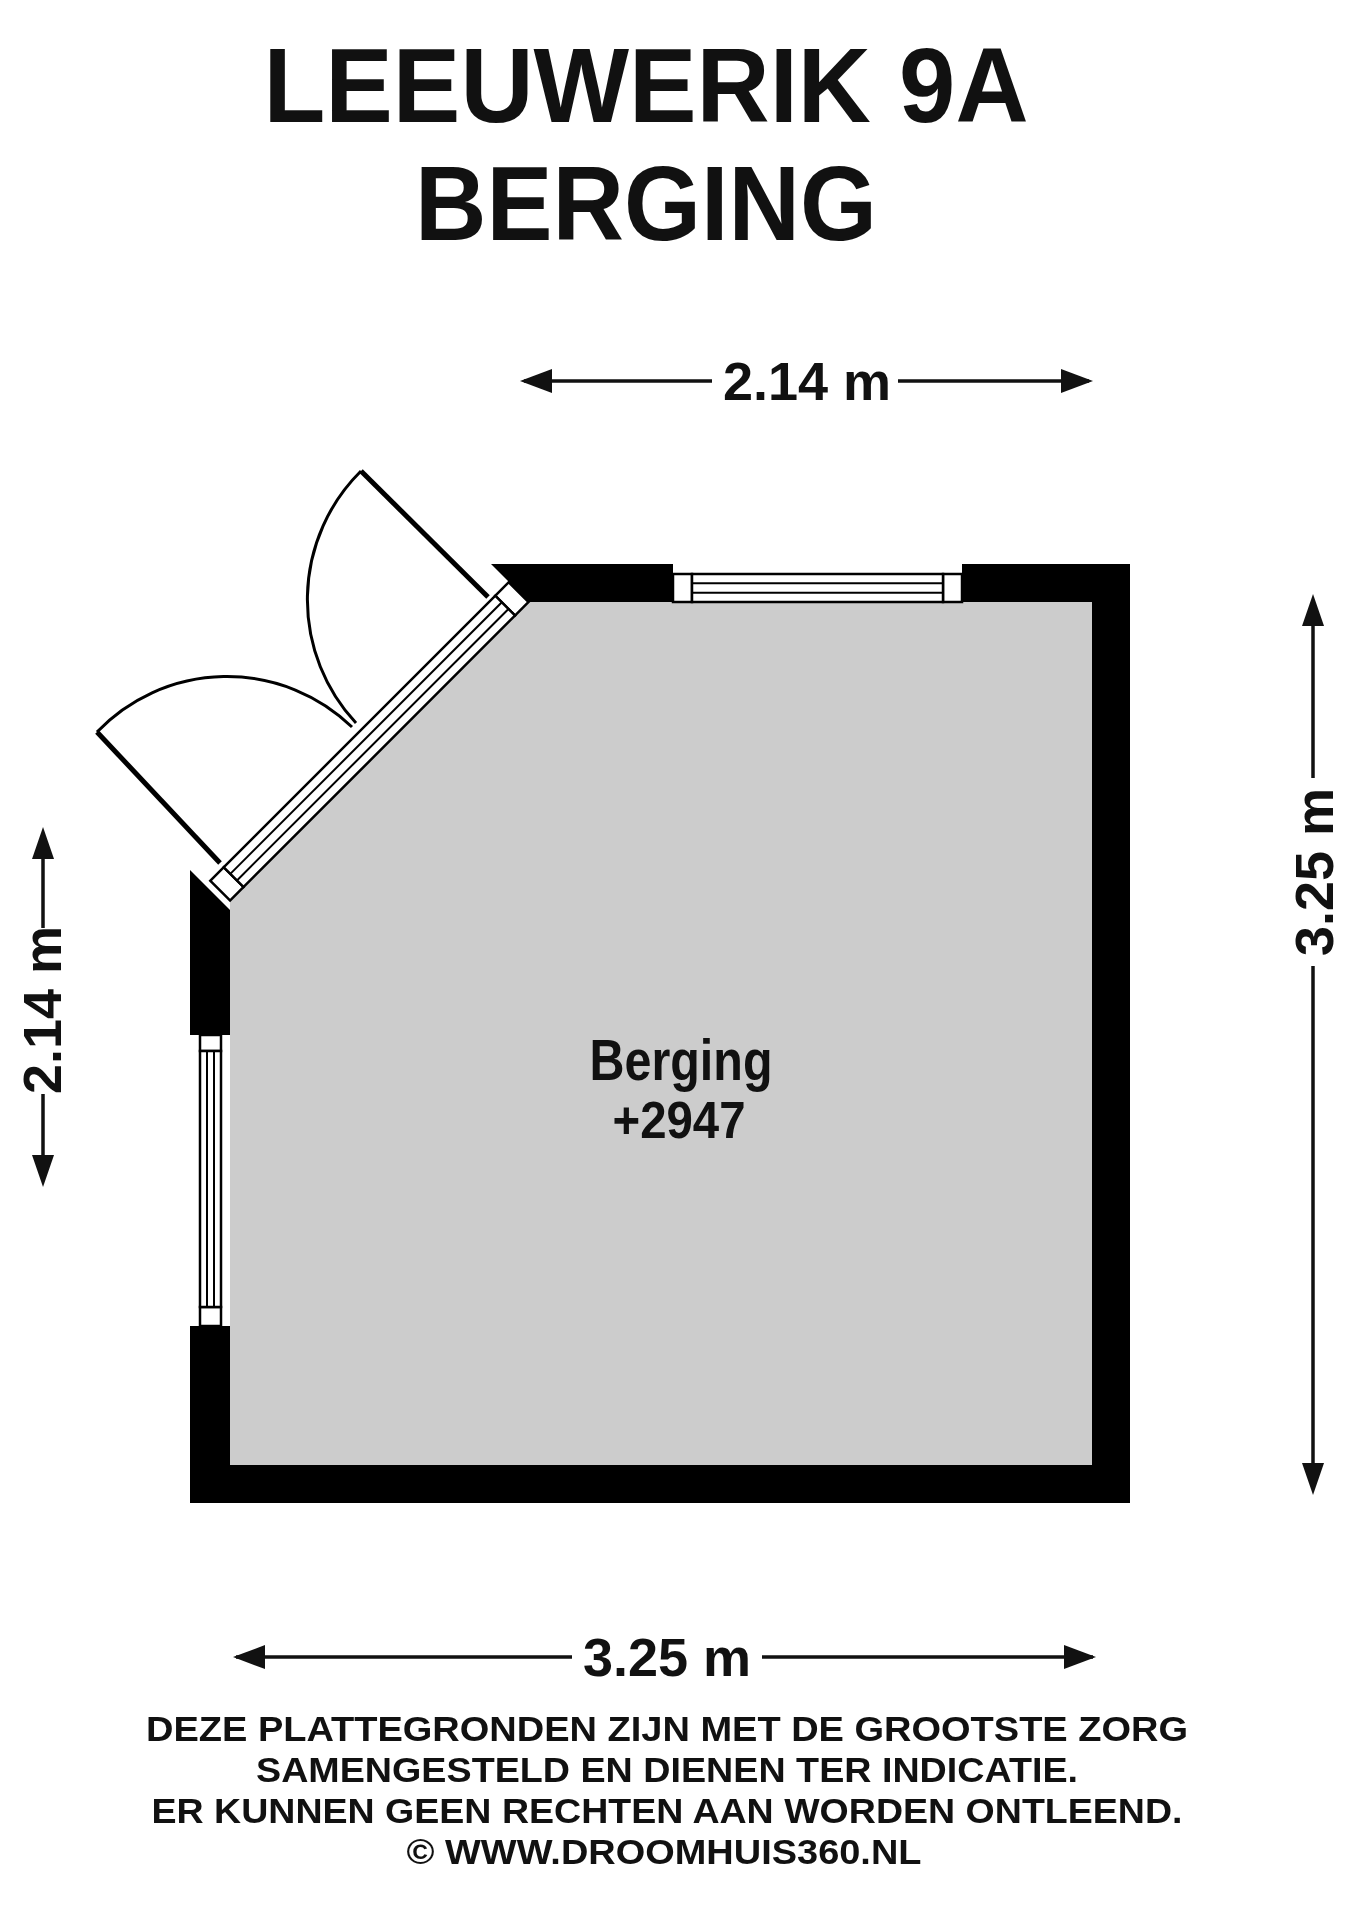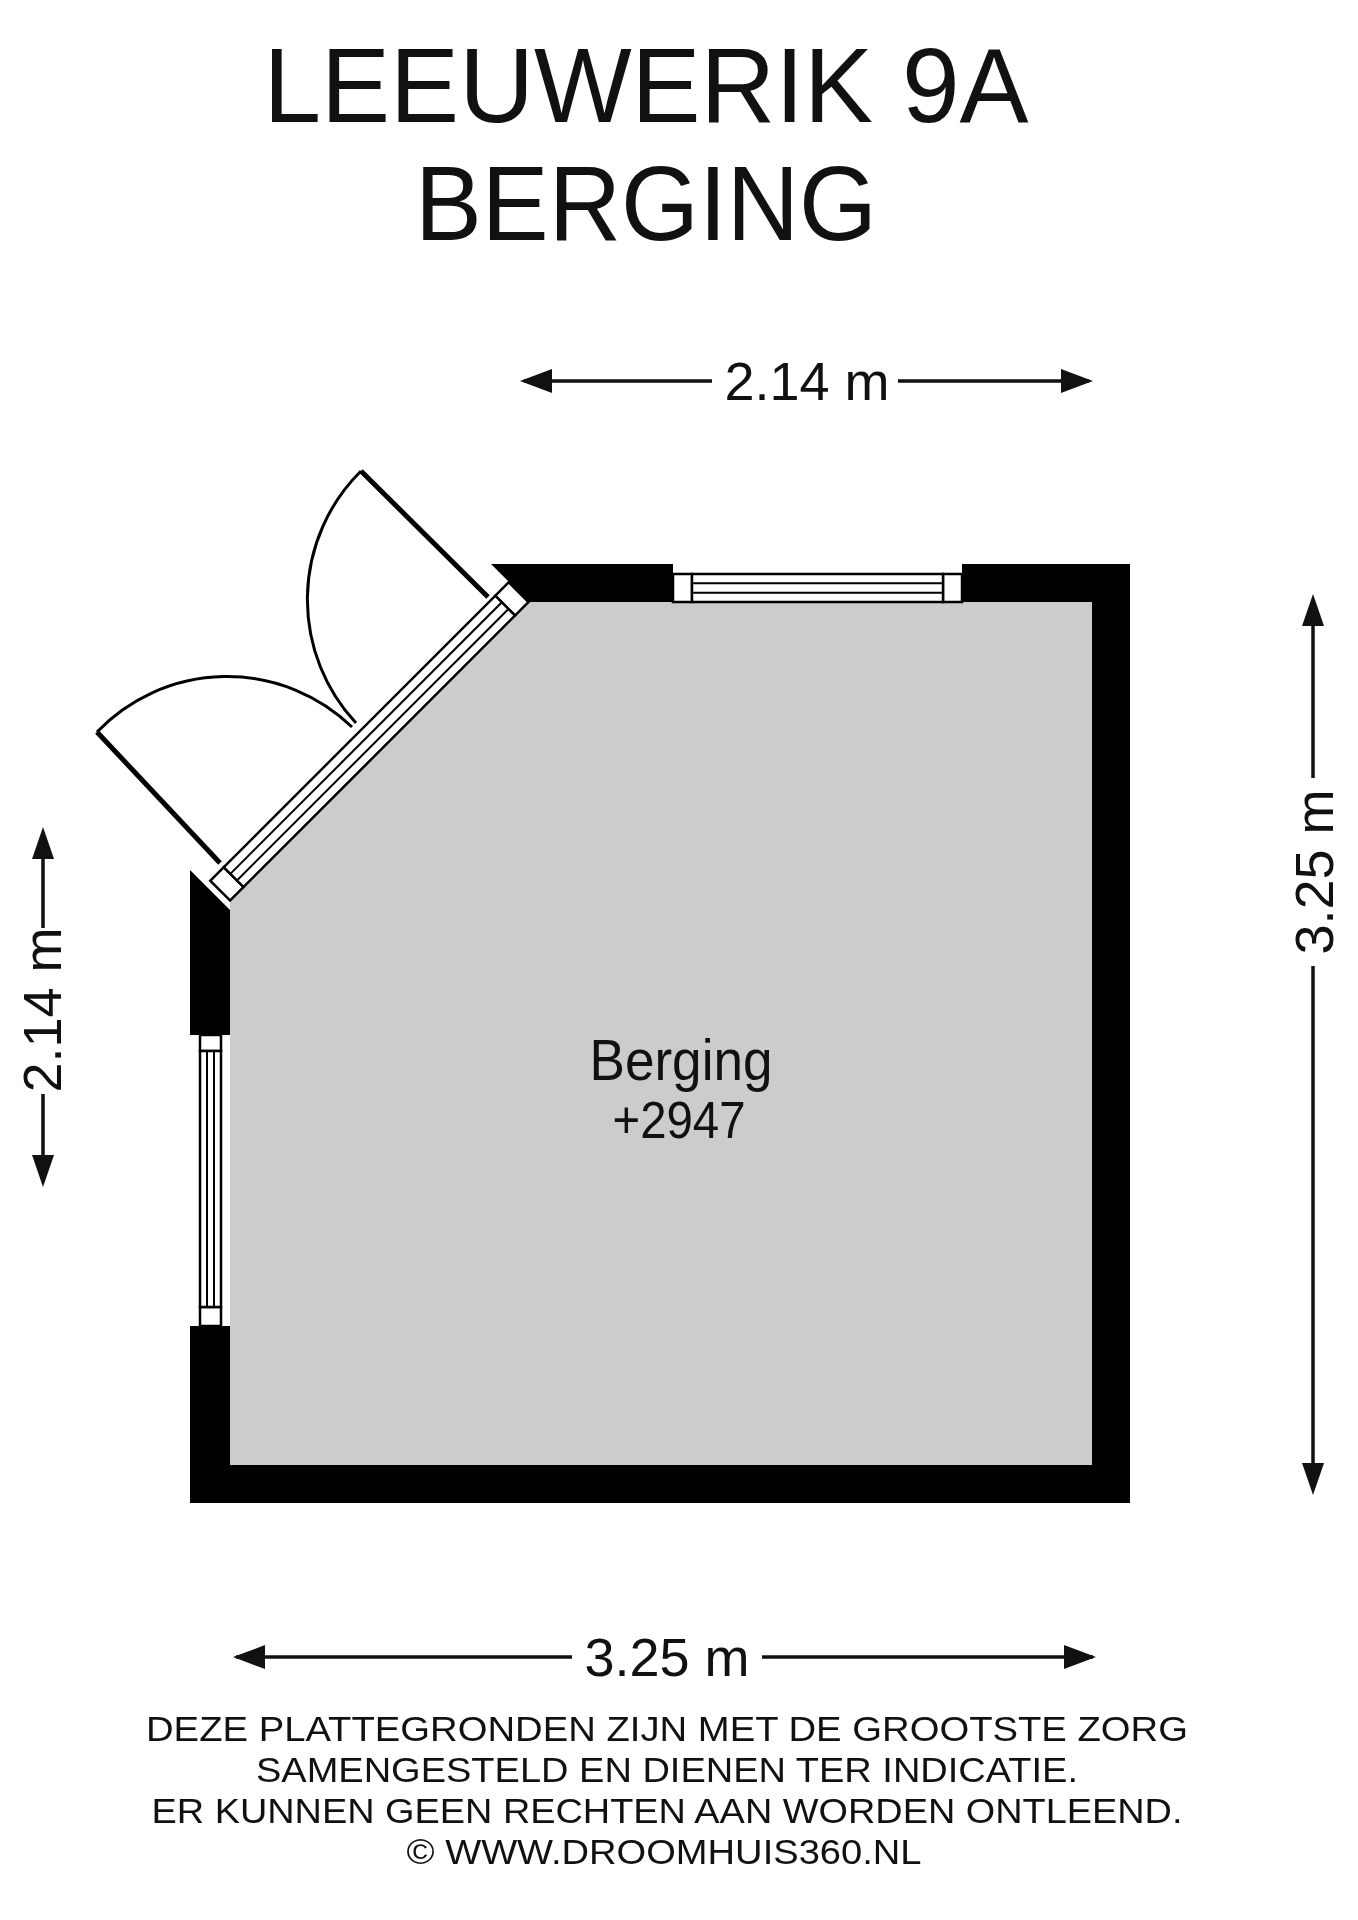--- a/index.html
+++ b/index.html
@@ -1,16 +1,16 @@
 <!DOCTYPE html>
 <html style="--wall: #000000; --floor: #cccccc; --ink: #111111; --background: #ffffff;"><head>
 <meta charset="utf-8">
 <style>
   html,body{margin:0;padding:0;background:var(--background,#fff);}
-  .page{position:relative;width:1358px;height:1920px;background:var(--background,#fff);overflow:hidden;}
+  .page{position:relative;width:1358px;height:1920px;background:var(--background,#fff);overflow:hidden;font-weight:bold;}
   svg{position:absolute;left:0;top:0;}
   .wall{fill:var(--wall,#000);stroke:none;}
   .floor{fill:var(--floor,#ccc);stroke:none;}
   .win{fill:var(--background,#fff);stroke:var(--wall,#000);stroke-width:2.5px;}
   .winline{stroke:var(--wall,#000);stroke-width:2px;fill:none;}
   .door-leaf{stroke:var(--wall,#000);stroke-width:5px;fill:none;}
   .door-arc{stroke:var(--wall,#000);stroke-width:3px;fill:none;}
   .dim{stroke:var(--ink,#111);stroke-width:3.5px;fill:none;}
   .dimhead{fill:var(--ink,#111);stroke:none;}
   text{font-family:"Liberation Sans","DejaVu Sans",sans-serif;fill:var(--ink,#111);}

